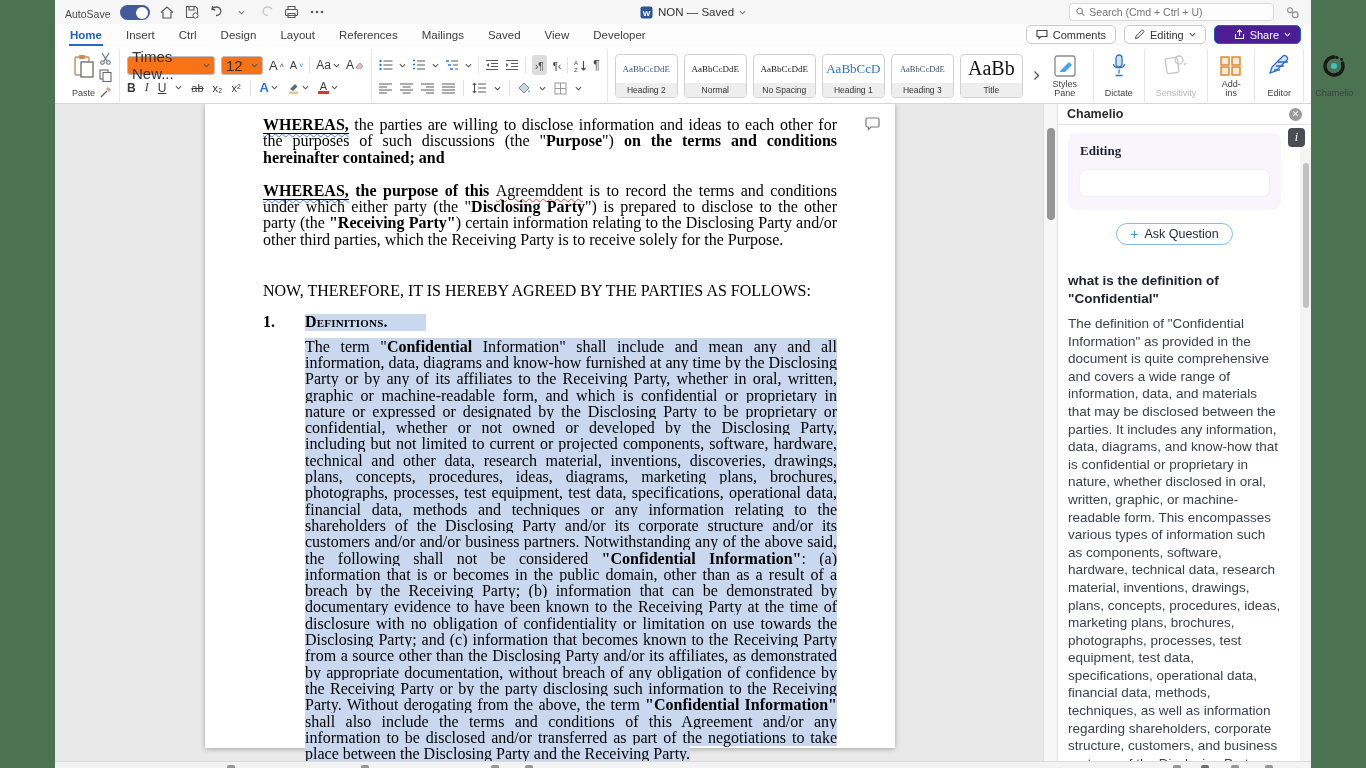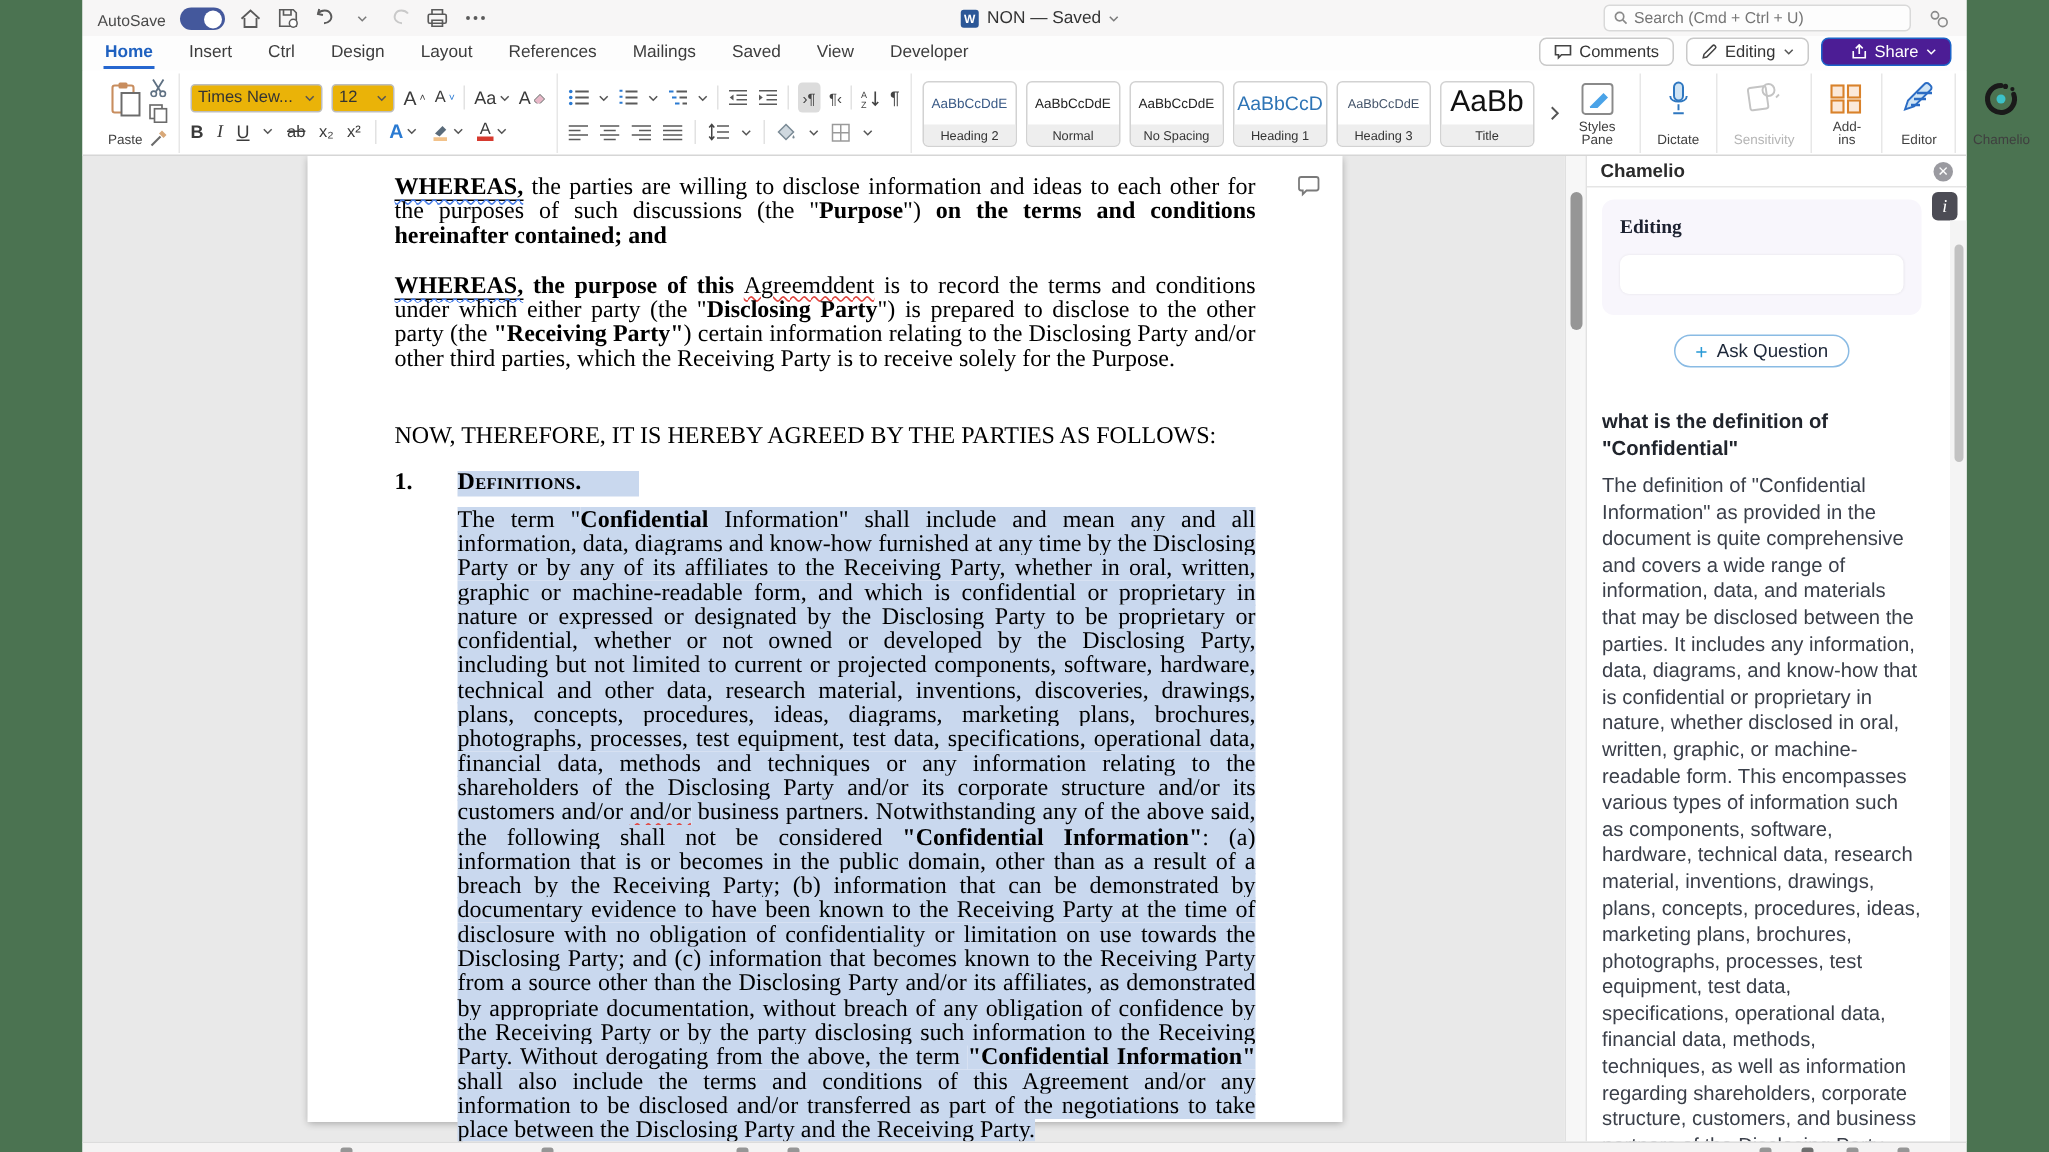--- a/index.html
+++ b/index.html
@@ -30,28 +30,28 @@
 
   
   .ribbon { height:57px; background:#fff; border-bottom:1px solid #d6d6d6; display:flex; align-items:stretch; padding:2px 6px 1px; gap:0; flex:0 0 auto; }
   .rgroup { display:flex; align-items:center; padding:0 7px; border-right:1px solid #e7e7e7; }
   .rgroup:last-child { border-right:none; }
   .bigbtn { display:flex; flex-direction:column; align-items:center; justify-content:space-between; height:48px; padding:2px 4px; font-size:9px; color:#3f3f3f; }
   .bigbtn .lbl { line-height:9px; text-align:center; }
   .col2 { display:flex; flex-direction:column; justify-content:center; gap:4px; }
   .rows { display:flex; flex-direction:column; gap:5px; justify-content:center; }
   .rrow { display:flex; align-items:center; gap:6px; }
-  .combo { border:1px solid #bdbdbd; border-radius:3px; height:19px; display:flex; align-items:center; font-size:11px; color:#333; padding:0 4px; gap:4px; background:#eab308; }
+  .combo { border:1px solid #bdbdbd; border-radius:3px; height:19px; display:flex; align-items:center; font-size:15px; color:#333; padding:0 4px; gap:4px; background:#f97316; }
   .glyphbtn { font-size:12px; color:#3b3b3b; display:inline-flex; align-items:center; gap:2px; }
   .glyphbtn b { font-weight:bold; }
   .vsep { width:1px; height:16px; background:#e2e2e2; }
   .pressed { background:#dcdcdc; border-radius:3px; padding:1px 3px; }
   .chv { width:7px; height:5px; flex:0 0 auto; }
   .stylecard { width:63px; height:44px; border:1px solid #d2d2d2; border-radius:4px; background:#fff; display:flex; flex-direction:column; overflow:hidden; margin-right:6px; }
-  .stylecard .prev { flex:1; display:flex; align-items:center; justify-content:center; font-family:Liberation Sans, sans-serif; white-space:nowrap; overflow:hidden; }
+  .stylecard .prev { flex:1; display:flex; align-items:center; justify-content:center; font-family:Liberation Serif, serif; white-space:nowrap; overflow:hidden; }
   .stylecard .cap { height:14px; background:#eeeeee; font-size:8.5px; color:#333; display:flex; align-items:center; justify-content:center; }
   .ribbon-label-sm { font-size:9px; color:#3f3f3f; text-align:center; line-height:9.5px; }
 
   
   .content { flex:1; display:flex; min-height:0; }
   .doc-area { flex:1; background:#e9e9e9; position:relative; overflow:hidden; }
   .page { position:absolute; left:150px; top:0; width:690px; height:644px; background:#fff; box-shadow:0 1px 5px rgba(0,0,0,.3); padding:13px 58px 0; }
   .doc { font-family:"Liberation Serif",serif; font-size:16px; line-height:16.3px; color:#000; }
   .para { text-align:justify; }
   .b { font-weight:bold; }

